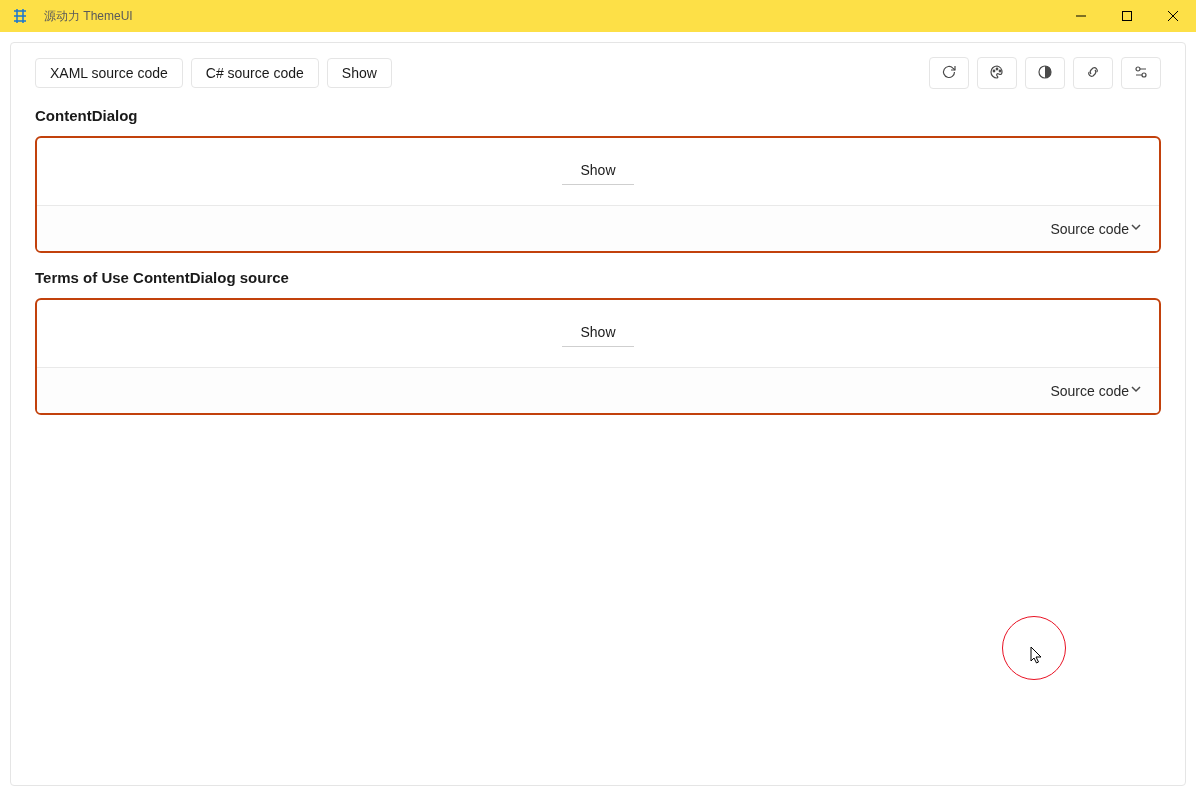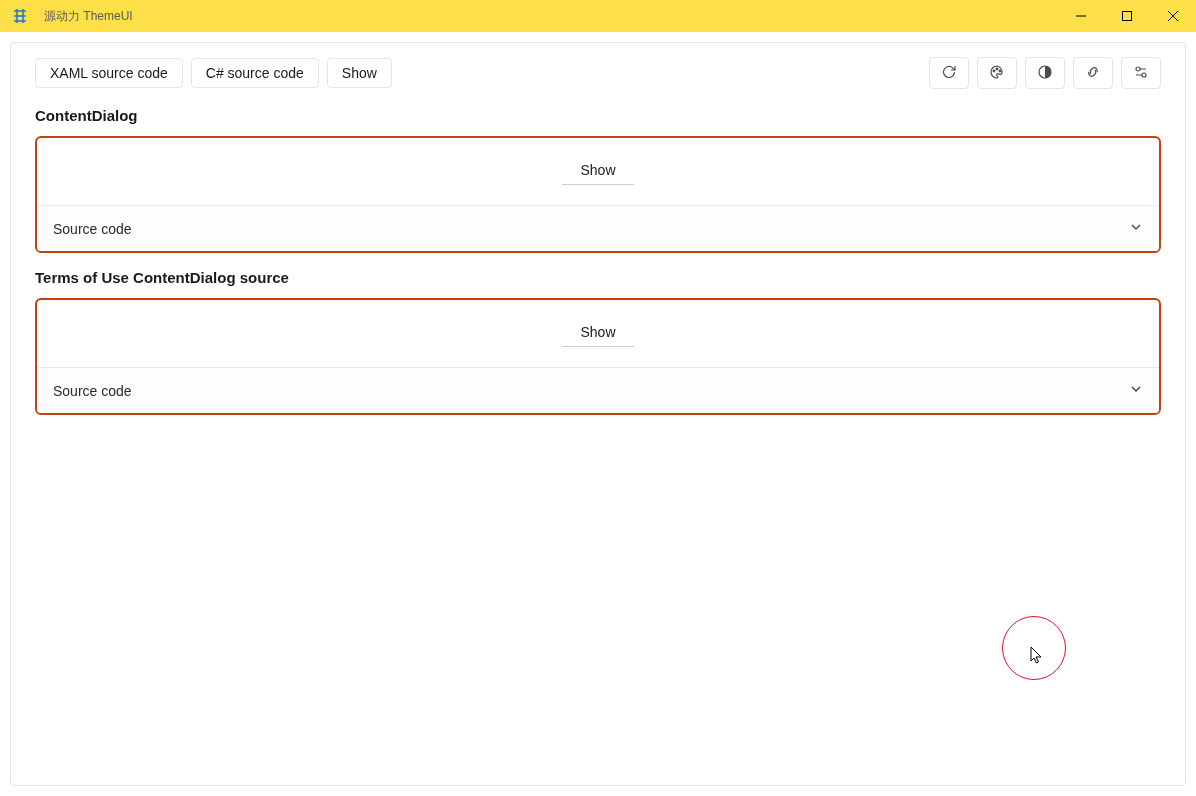--- a/index.html
+++ b/index.html
@@ -105,21 +105,21 @@
     cursor: pointer;
   }
   .expander {
     border-top: 1px solid #e9e9e9;
     padding: 14px 16px;
     display: flex;
     align-items: center;
     cursor: pointer;
     background: #fdfdfd;
   }
-  .expander .label { flex: 1; font-size: 14px; color: #2a2a2a; }
+  .expander .label { flex: 1; font-size: 14px; color: #2a2a2a; text-align: right; }
   .expander svg { width: 14px; height: 14px; color: #4a4a4a; }
 
   
   .annotation {
     position: fixed;
     left: 1002px;
     top: 616px;
     width: 64px; height: 64px;
     border: 1.5px solid #e81123;
     border-radius: 50%;

